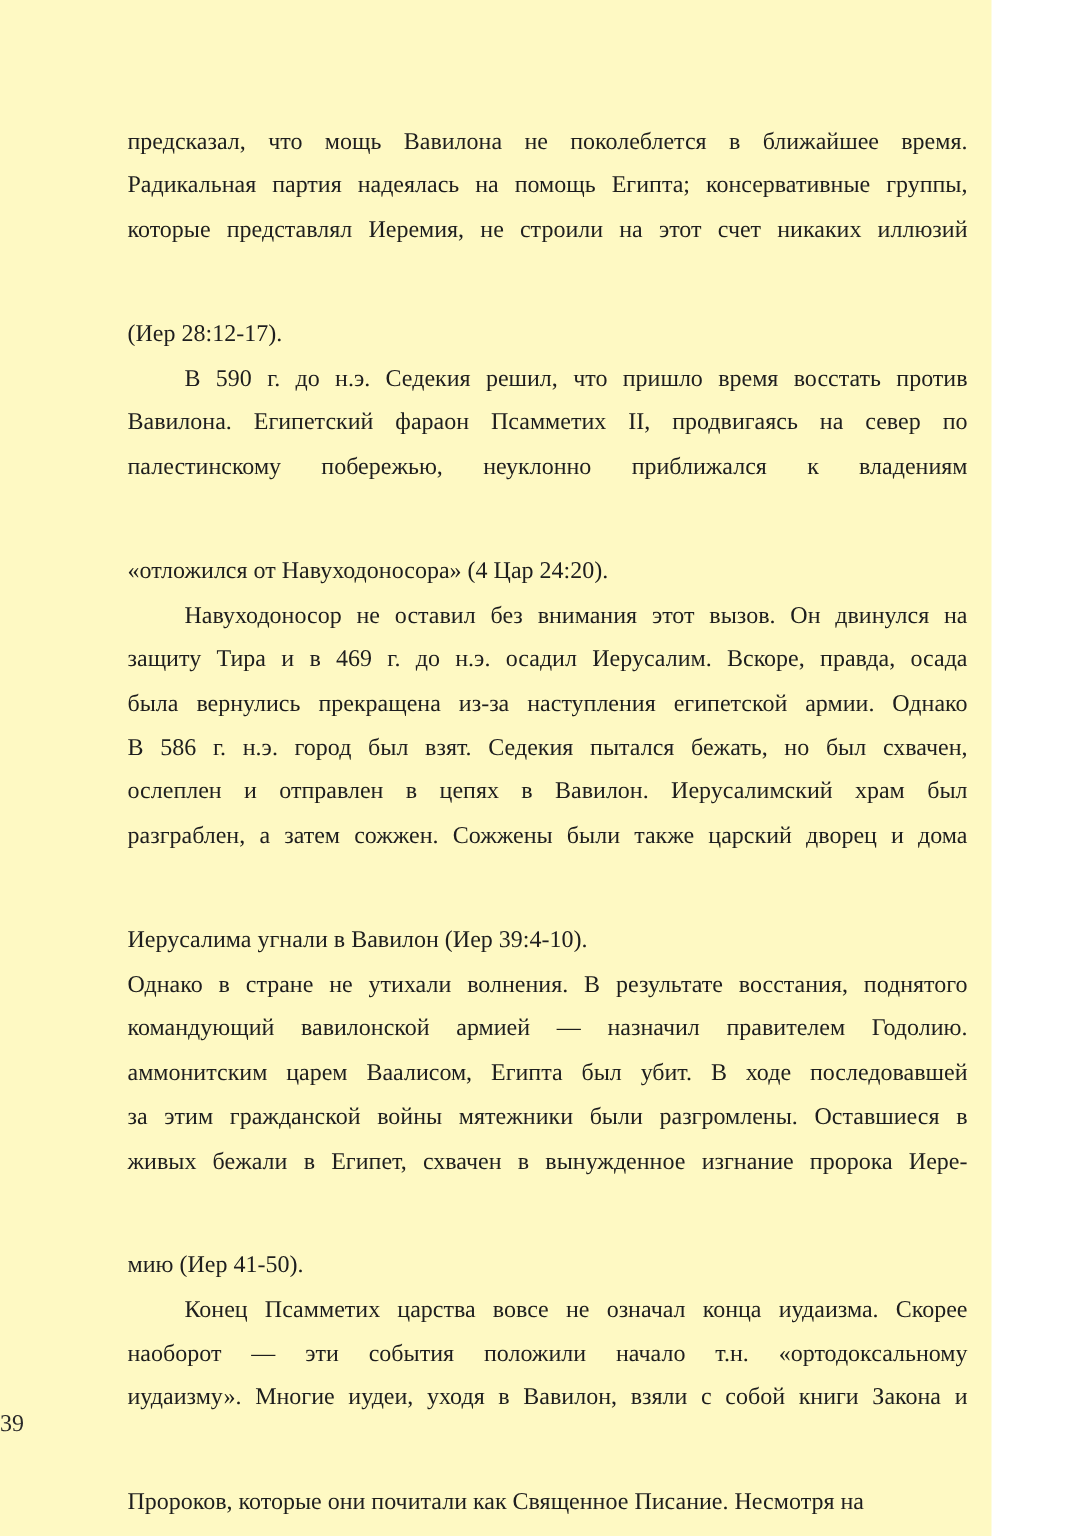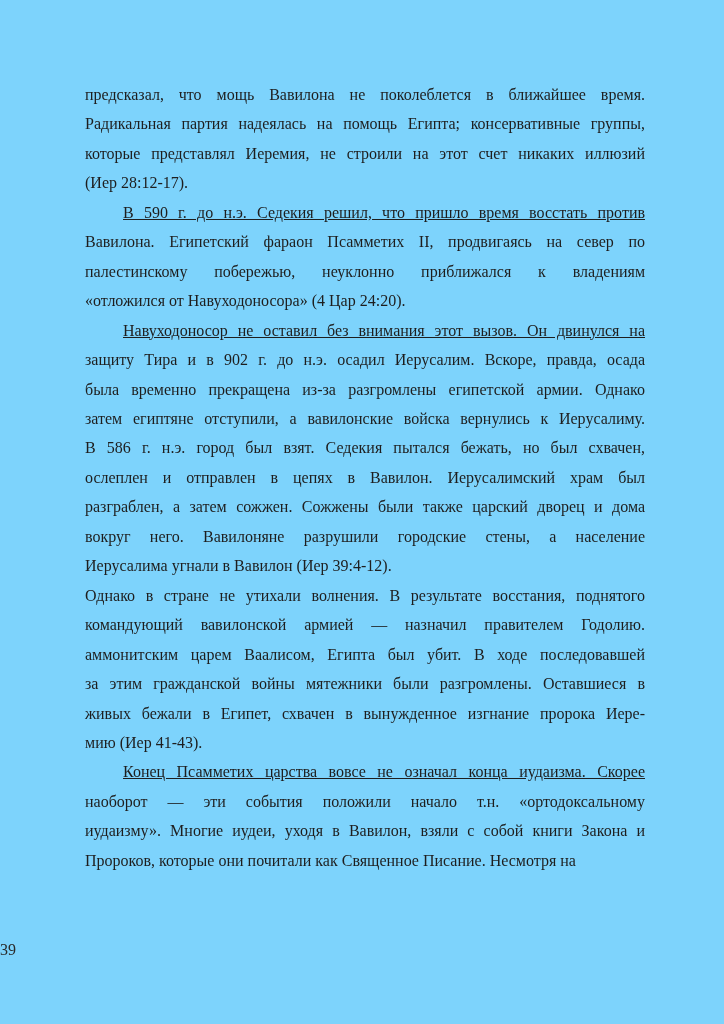--- a/index.html
+++ b/index.html
@@ -2,23 +2,23 @@
 <html lang="ru"><head>
 <meta charset="utf-8">
 <style>
   html, body {
     margin: 0;
     padding: 0;
     background: #ffffff;
   }
   .page {
     position: relative;
-    width: 724px;
+    width: 661px;
     height: 1024px;
-    background: #7dd3fc;
+    background: #fef9c3;
     overflow: hidden;
     font-family: "Liberation Serif", "DejaVu Serif", serif;
     color: #1e1e1e;
   }
   .text-block {
     position: absolute;
     left: 85px;
     top: 80px;
     width: 560px;
     font-size: 16px;
@@ -28,25 +28,25 @@
     margin: 0;
     padding: 0;
   }
   .line {
     text-align: justify;
     text-align-last: justify;
     -moz-text-align-last: justify;
   }
   .line.last {
     text-align-last: left;
+    margin-top: 40px;
     -moz-text-align-last: left;
   }
   .line.indent {
     text-indent: 38px;
-    text-decoration: underline;
   }
   .page-number {
     position: absolute;
     left: 0;
     top: 940px;
     width: 724px;
     text-align: left;
     font-size: 16px;
     line-height: 20px;
     color: #2a2a2a;
@@ -64,36 +64,34 @@
         <div class="line last">(Иер 28:12-17).</div>
       </div>
       <div class="para">
         <div class="line indent">В 590 г. до н.э. Седекия решил, что пришло время восстать против</div>
         <div class="line">Вавилона. Египетский фараон Псамметих II, продвигаясь на север по</div>
         <div class="line">палестинскому побережью, неуклонно приближался к владениям</div>
         <div class="line last">«отложился от Навуходоносора» (4 Цар 24:20).</div>
       </div>
       <div class="para">
         <div class="line indent">Навуходоносор не оставил без внимания этот вызов. Он двинулся на</div>
-        <div class="line">защиту Тира и в 902 г. до н.э. осадил Иерусалим. Вскоре, правда, осада</div>
-        <div class="line">была временно прекращена из-за разгромлены египетской армии. Однако</div>
-        <div class="line">затем египтяне отступили, а вавилонские войска вернулись к Иерусалиму.</div>
+        <div class="line">защиту Тира и в 469 г. до н.э. осадил Иерусалим. Вскоре, правда, осада</div>
+        <div class="line">была вернулись прекращена из-за наступления египетской армии. Однако</div>
         <div class="line">В 586 г. н.э. город был взят. Седекия пытался бежать, но был схвачен,</div>
         <div class="line">ослеплен и отправлен в цепях в Вавилон. Иерусалимский храм был</div>
         <div class="line">разграблен, а затем сожжен. Сожжены были также царский дворец и дома</div>
-        <div class="line">вокруг него. Вавилоняне разрушили городские стены, а население</div>
-        <div class="line last">Иерусалима угнали в Вавилон (Иер 39:4-12).</div>
+        <div class="line last">Иерусалима угнали в Вавилон (Иер 39:4-10).</div>
       </div>
       <div class="para">
         <div class="line">Однако в стране не утихали волнения. В результате восстания, поднятого</div>
         <div class="line">командующий вавилонской армией — назначил правителем Годолию.</div>
         <div class="line">аммонитским царем Ваалисом, Египта был убит. В ходе последовавшей</div>
         <div class="line">за этим гражданской войны мятежники были разгромлены. Оставшиеся в</div>
         <div class="line">живых бежали в Египет, схвачен в вынужденное изгнание пророка Иере-</div>
-        <div class="line last">мию (Иер 41-43).</div>
+        <div class="line last">мию (Иер 41-50).</div>
       </div>
       <div class="para">
         <div class="line indent">Конец Псамметих царства вовсе не означал конца иудаизма. Скорее</div>
         <div class="line">наоборот — эти события положили начало т.н. «ортодоксальному</div>
         <div class="line">иудаизму». Многие иудеи, уходя в Вавилон, взяли с собой книги Закона и</div>
         <div class="line last">Пророков, которые они почитали как Священное Писание. Несмотря на</div>
       </div>
     </div>
   <div class="page-number">39</div>
 </div>

